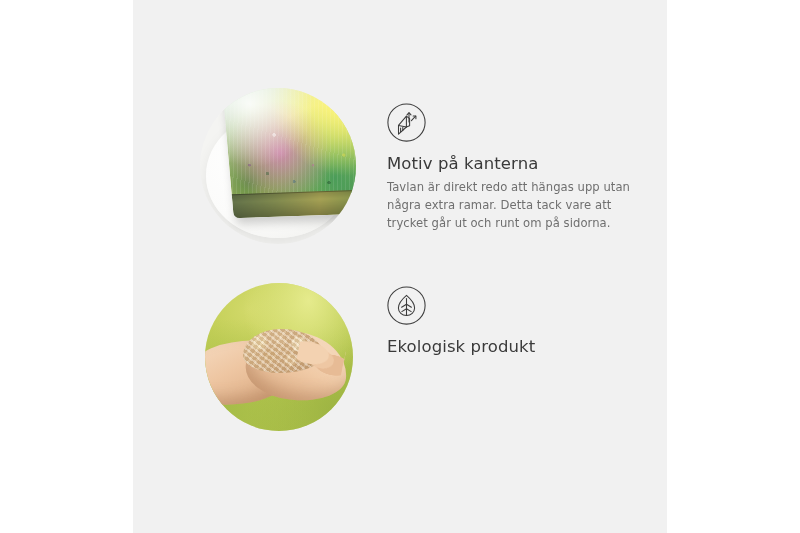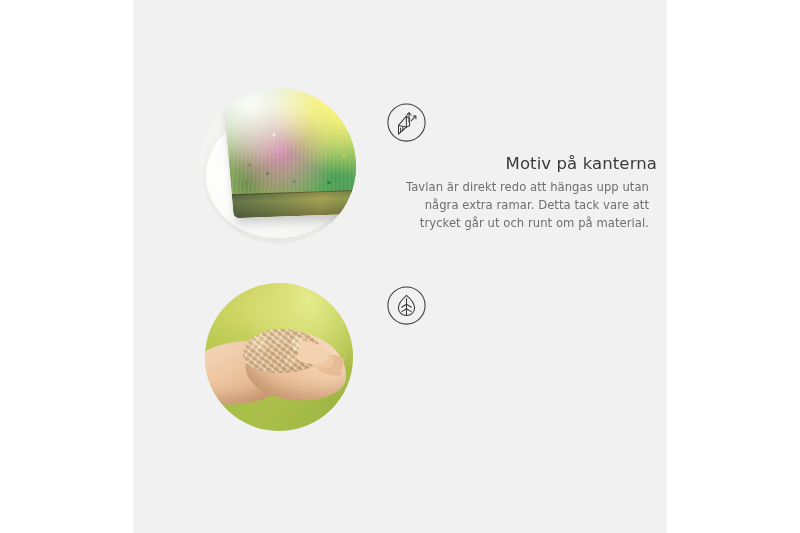--- a/index.html
+++ b/index.html
@@ -28,21 +28,21 @@
     top: 0;
     width: 534px;
     height: 533px;
     background: #f1f1f1;
   }
 
   
   .feature {
     position: absolute;
   }
-  .feature--edges { left: 0; top: 0; width: 534px; height: 266px; text-align: right; }
+  .feature--edges { left: 0; top: 0; width: 534px; height: 266px; }
   .feature--eco   { left: 0; top: 266px; width: 534px; height: 267px; }
 
   
   .photo {
     position: absolute;
     border-radius: 50%;
     overflow: hidden;
     background: #f1f1f1;
   }
   .photo--edges {
@@ -273,21 +273,21 @@
             <path d="M13.6 25.0 L13.6 28.9"></path>
             <path d="M15.8 24.6 L15.8 27.6"></path>
             <path d="M19.4 13.2 L22.6 15.6 L22.6 22.8 L19.4 24.0" fill="none"></path>
             <path d="M22.0 19.0 L22.0 9.9"></path>
             <path d="M20.0 11.9 L22.0 9.7 L24.0 11.9"></path>
             <path d="M24.4 17.6 L28.6 13.2"></path>
             <path d="M26.1 12.9 L28.9 12.9 L28.9 15.7"></path>
           </svg>
         </span>
         <h2 class="feature-title">Motiv på kanterna</h2>
-        <p class="feature-desc">Tavlan är direkt redo att hängas upp utan några extra ramar. Detta tack vare att trycket går ut och runt om på material.</p>
+        <p class="feature-desc">Tavlan är direkt redo att hängas upp utan några extra ramar. Detta tack vare att trycket går ut och runt om på sidorna.</p>
       </div>
     </div>
 
     <div class="feature feature--eco">
 
       <div class="photo photo--eco">
         <div class="eco-scene">
           <div class="hand hand--left"></div>
           <div class="hand hand--right"></div>
           <div class="chips"></div>
@@ -304,17 +304,18 @@
                      C 27.6 26.2 24.0 29.4 19.5 29.4
                      C 15.0 29.4 11.4 26.2 11.4 22.0
                      C 11.4 18.3 14.1 14.0 19.5 9.4 Z" fill="none"></path>
             <path d="M19.5 12.4 L19.5 29.4"></path>
             <path d="M19.5 18.2 L14.6 21.3"></path>
             <path d="M19.5 18.2 L24.4 21.3"></path>
             <path d="M19.5 22.8 L14.8 25.6"></path>
             <path d="M19.5 22.8 L24.2 25.6"></path>
           </svg>
         </span>
+        <h2 class="feature-title">Ekologisk produkt</h2>
       </div>
     </div>
 
   </div>
 </div>
 
 </body></html>

